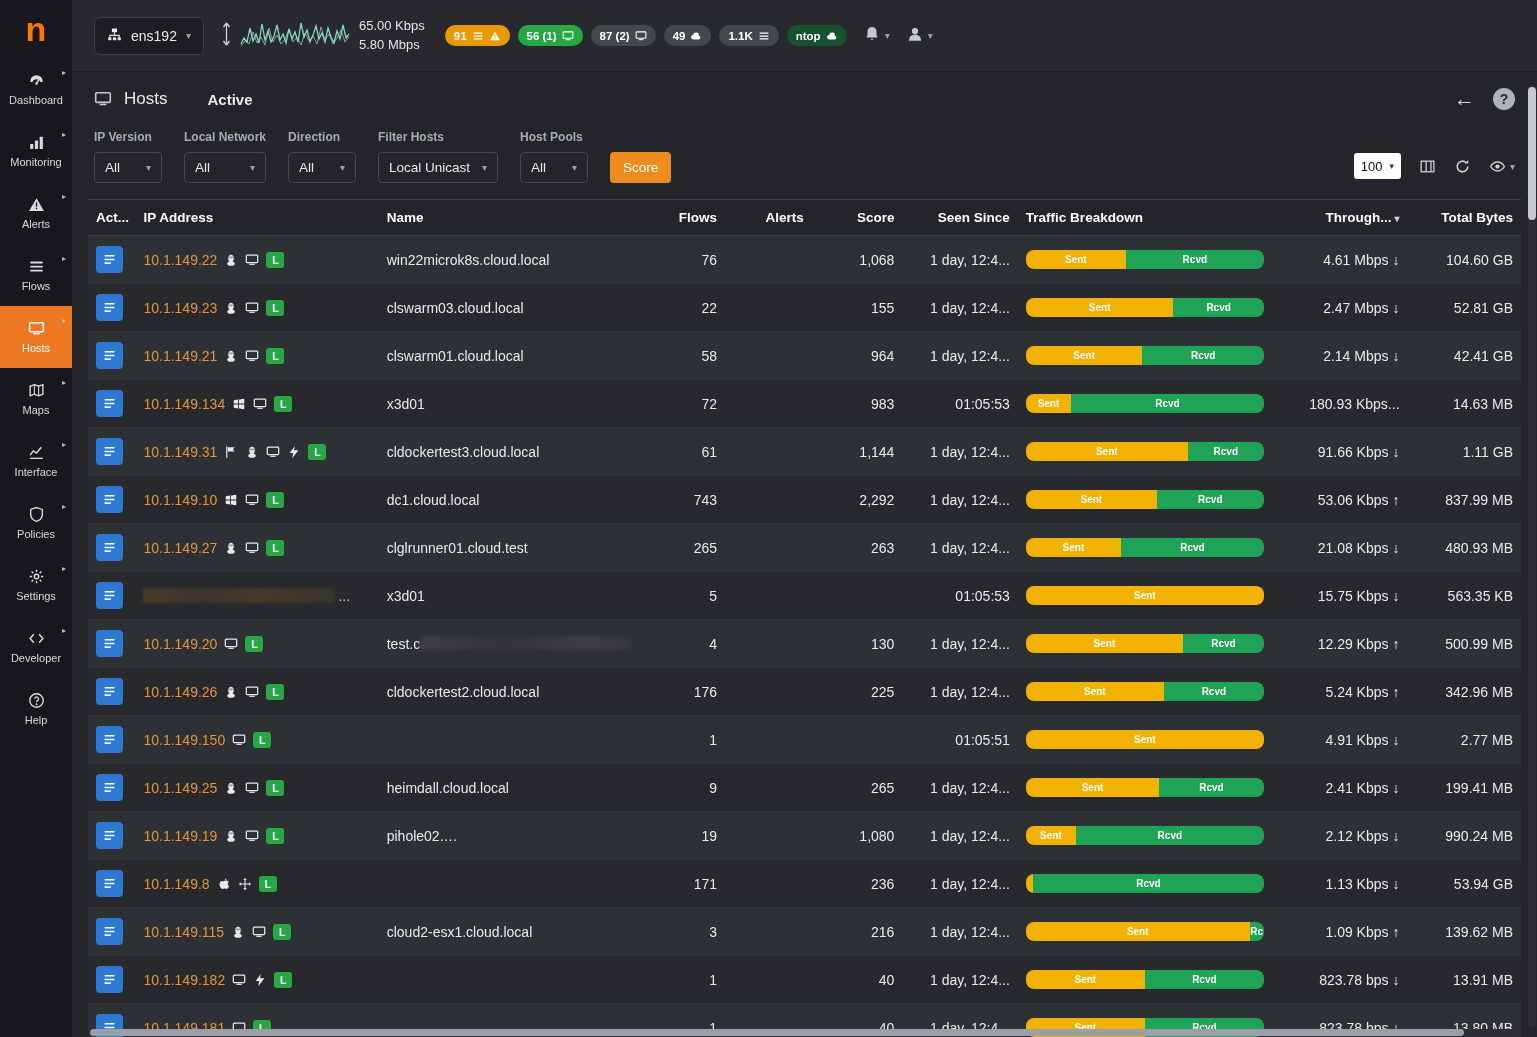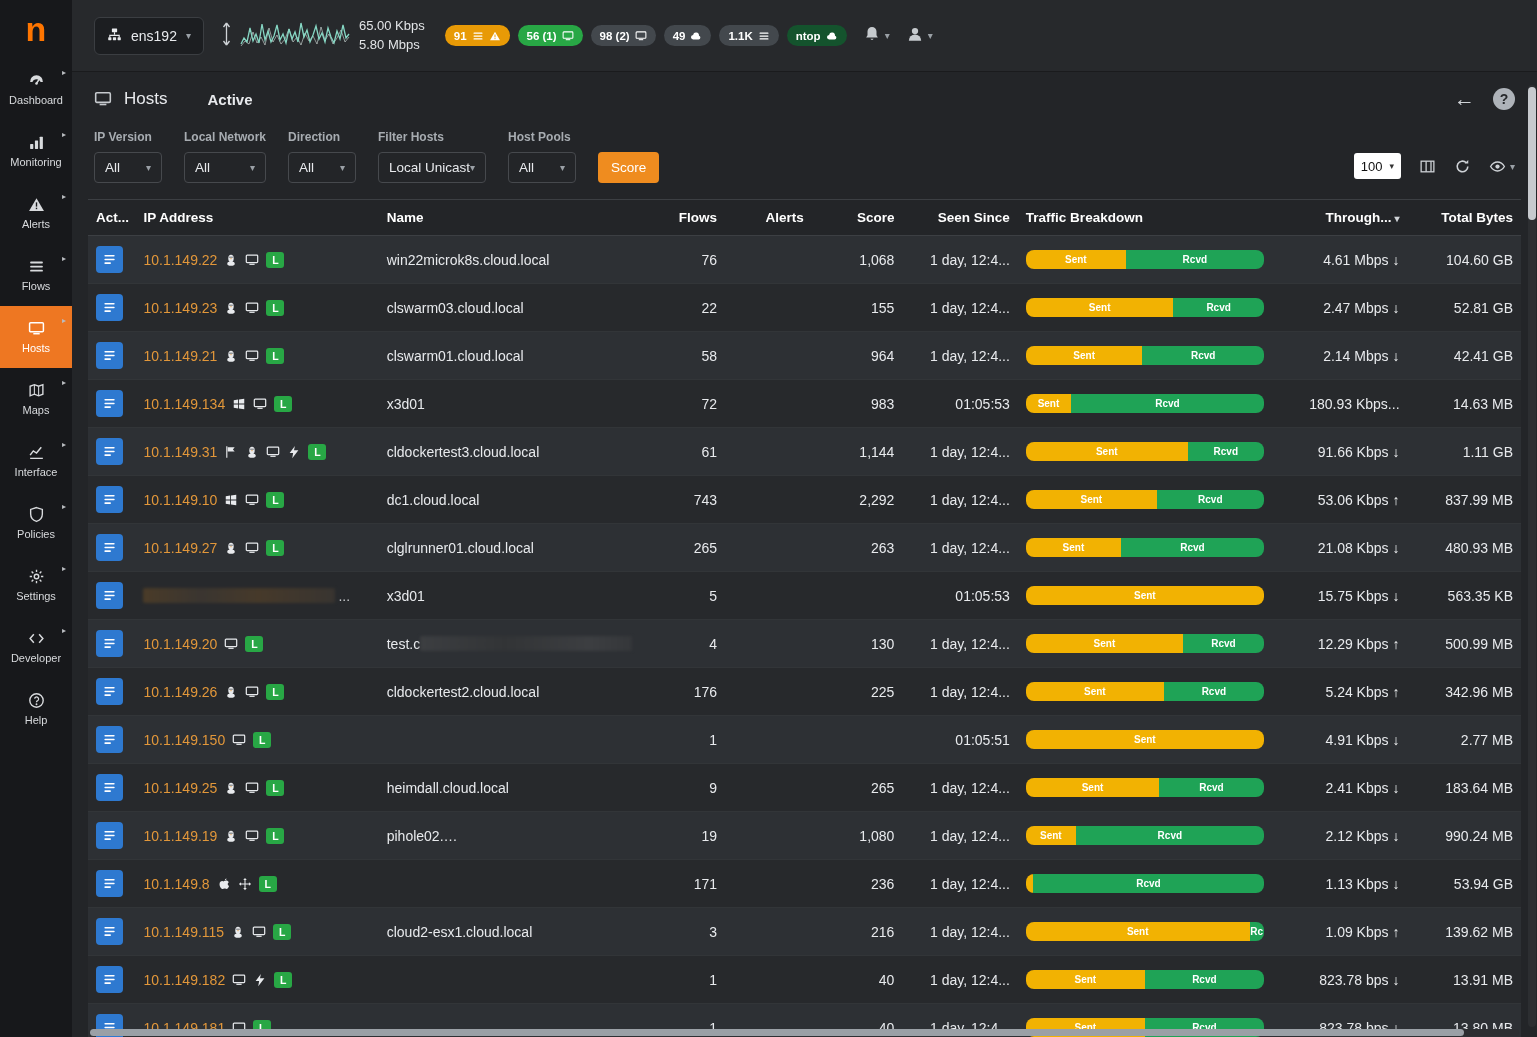--- a/index.html
+++ b/index.html
@@ -49,21 +49,21 @@
   .page-tab{font-weight:bold;font-size:15px;margin-left:28px;cursor:pointer}
   .page-head-right{margin-left:auto;display:flex;align-items:center;gap:18px}
   .back-arrow{font-size:21px;color:#cfd3d7;cursor:pointer}
   .help-circle{width:22px;height:22px;border-radius:50%;background:#aeb3b9;color:#26282b;font-weight:bold;
     display:flex;align-items:center;justify-content:center;font-size:14px;cursor:pointer}
 
   
   .filter-row{display:flex;align-items:flex-end;gap:22px;padding:4px 6px 16px}
   .fgroups{display:flex;gap:22px}
   .flabel{font-size:12px;font-weight:bold;color:#a7acb1;margin-bottom:8px}
-  .fselect{display:flex;align-items:center;justify-content:space-between;min-width:68px;height:31px;
+  .fselect{display:flex;align-items:center;justify-content:space-between;gap:12px;min-width:68px;height:31px;
     background:#232528;border:1px solid #46494d;border-radius:4px;padding:0 10px;font-size:13.5px;cursor:pointer}
   .reset-btn{height:31px;padding:0 13px;background:#ef8c1f;color:#fff;border:none;border-radius:4px;
     font-size:13.5px;cursor:pointer;font-family:inherit}
   .filter-right{margin-left:auto;display:flex;align-items:center;gap:18px;padding-bottom:4px}
   .pagesize{height:26px;background:#ffffff;color:#111;border-radius:3px;font-size:13px;display:flex;
     align-items:center;padding:0 7px;gap:7px;cursor:pointer}
   .pagesize .sel-caret{color:#333;font-size:9px}
   .tool-icon{color:#cfd3d7;cursor:pointer;display:inline-flex;align-items:center;gap:4px}
   .tool-icon svg{width:17px;height:17px;display:block}
 
@@ -281,21 +281,21 @@
           <span class="badge" style="background: rgb(40, 167, 69); justify-content: center;">
             <span class="badge-text">56 (1)</span>
             <span class="ic badge-ic">
               <svg viewBox="0 0 16 16">
                 <rect x="1.5" y="2.5" width="13" height="8.5" rx="1" fill="none" stroke="currentColor" stroke-width="1.4"></rect>
                 <rect x="5" y="12.2" width="6" height="1.4" fill="currentColor"></rect>
               </svg>
             </span>
           </span>
           <span class="badge" style="background: rgb(67, 72, 77);">
-            <span class="badge-text">98 (2)</span>
+            <span class="badge-text">87 (2)</span>
             <span class="ic badge-ic">
               <svg viewBox="0 0 16 16">
                 <rect x="1.5" y="2.5" width="13" height="8.5" rx="1" fill="none" stroke="currentColor" stroke-width="1.4"></rect>
                 <rect x="5" y="12.2" width="6" height="1.4" fill="currentColor"></rect>
               </svg>
             </span>
           </span>
           <span class="badge" style="background: rgb(67, 72, 77);">
             <span class="badge-text">49</span>
             <span class="ic badge-ic">
@@ -704,21 +704,21 @@
                     <circle cx="6.9" cy="4.8" r="0.7" fill="#26282b"></circle>
                     <circle cx="9.1" cy="4.8" r="0.7" fill="#26282b"></circle>
                     <path d="M6.9 5.9h2.2L8 7.3z" fill="#e2973a"></path>
                   </svg>
                 </span><span class="ic host-ic">
                   <svg viewBox="0 0 16 16">
                     <rect x="1.5" y="2.5" width="13" height="8.5" rx="1" fill="none" stroke="currentColor" stroke-width="1.4"></rect>
                     <rect x="5" y="12.2" width="6" height="1.4" fill="currentColor"></rect>
                   </svg>
                 </span><span class="l-badge">L</span></td>
-              <td class="al-left"><span>clglrunner01.cloud.local</span></td>
+              <td class="al-left"><span>clglrunner01.cloud.test</span></td>
               <td class="al-right">265</td>
               <td class="al-right"></td>
               <td class="al-right">263</td>
               <td class="al-right">1 day, 12:4...</td>
               <td class="al-left">
                 <div class="tbar">
                   <div class="sent" style="width: 40%;">Sent</div>
                   <div class="rcvd" style="width: 60%;">Rcvd</div>
                 </div>
               </td>
@@ -875,21 +875,21 @@
               <td class="al-right"></td>
               <td class="al-right">265</td>
               <td class="al-right">1 day, 12:4...</td>
               <td class="al-left">
                 <div class="tbar">
                   <div class="sent" style="width: 56%;">Sent</div>
                   <div class="rcvd" style="width: 44%;">Rcvd</div>
                 </div>
               </td>
               <td class="al-right"><span>2.41 Kbps</span><span class="thr-arrow">↓</span></td>
-              <td class="al-right">183.64 MB</td>
+              <td class="al-right">199.41 MB</td>
             </tr>
             <tr>
               <td class="al-left">
                 <button class="action-btn">
                   <svg viewBox="0 0 16 16" fill="currentColor">
                     <rect x="2.5" y="3.2" width="11" height="1.7" rx="0.8"></rect>
                     <rect x="2.5" y="7.1" width="11" height="1.7" rx="0.8"></rect>
                     <rect x="2.5" y="11" width="7" height="1.7" rx="0.8"></rect>
                   </svg>
                 </button>

